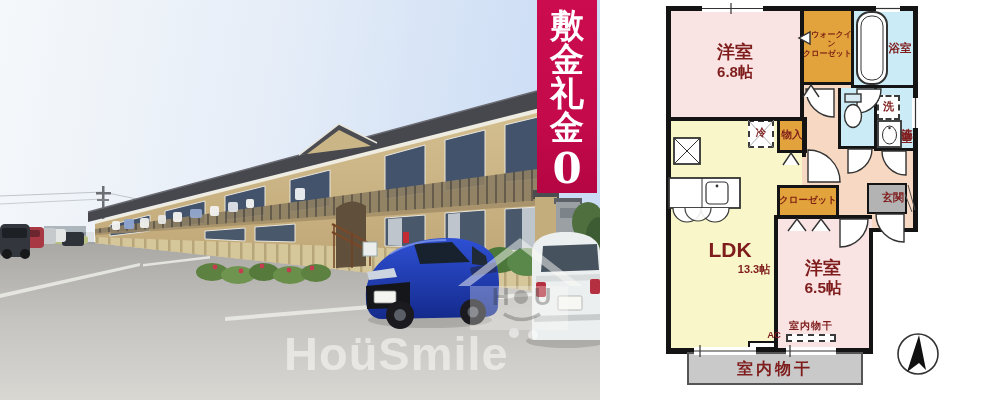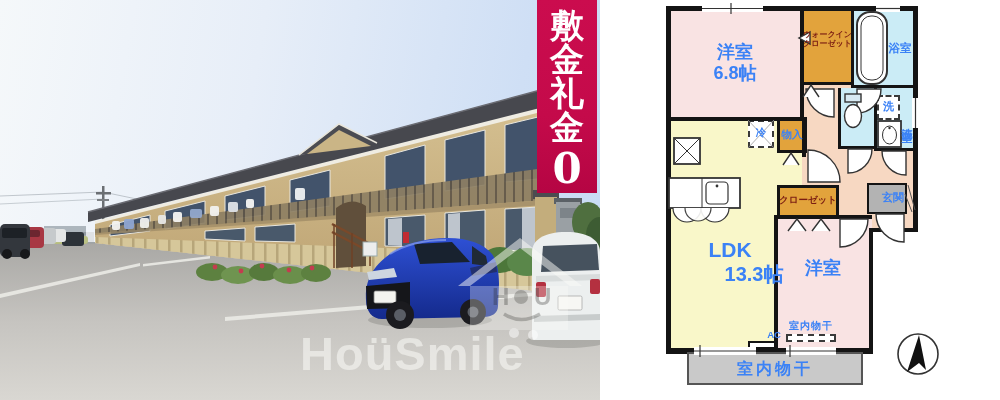--- a/index.html
+++ b/index.html
@@ -3,41 +3,41 @@
 <meta charset="utf-8">
 <style>
   html,body{margin:0;padding:0;background:#ffffff;}
   body{width:1000px;height:400px;position:relative;overflow:hidden;
        font-family:"Liberation Sans","DejaVu Sans",sans-serif;}
   .abs{position:absolute;}
   
   #photo{position:absolute;left:0;top:0;width:600px;height:400px;overflow:hidden;
          background:linear-gradient(100deg,#f5f8fa 0%,#e7eef8 40%,#cfdff5 80%,#c7dbf4 100%);}
   #photo svg{position:absolute;left:0;top:0;}
-  #wm-text{position:absolute;left:300px;top:326px;font-size:47px;font-weight:bold;
+  #wm-text{position:absolute;left:284px;top:326px;font-size:47px;font-weight:bold;
            letter-spacing:1px;color:rgba(251,251,247,0.55);}
   
   #banner{position:absolute;left:537px;top:0;width:60px;height:193px;
           background:linear-gradient(180deg,#cb0c4e 0%,#c40a4a 60%,#b50543 100%);
           display:flex;flex-direction:column;align-items:center;}
   #banner .ch{color:#fff;font-weight:bold;font-size:34px;line-height:34px;height:34px;}
   #banner .zero{color:#fff;font-family:"DejaVu Serif","Liberation Serif",serif;
                 font-weight:bold;font-size:42px;line-height:46px;margin-top:2px;}
   #banner{padding-top:8px;box-sizing:border-box;}
   
   #plan{position:absolute;left:0;top:0;width:1000px;height:400px;}
   .room{position:absolute;}
   .wall{position:absolute;background:#141414;}
   .pink{background:#f9e3e3;} .yellow{background:#f9f7c9;} .cyan{background:#cbecf6;}
   .peach{background:#f7d8c2;} 
   .obox{position:absolute;background:#e2a33c;border:3px solid #141414;box-sizing:border-box;}
   .gbox{position:absolute;background:#b3b3b3;border:2px solid #141414;box-sizing:border-box;}
   .dashbox{position:absolute;background:#fff;border:2px dashed #3a3a3a;box-sizing:border-box;}
   .wbox{position:absolute;background:#fff;border:2px solid #141414;box-sizing:border-box;}
-  .lbl{position:absolute;color:#3b82f6;text-align:center;line-height:1.18;font-weight:600;}
+  .lbl{position:absolute;color:#7f1d1d;text-align:center;line-height:1.18;font-weight:600;}
   .maroon{color:#7b1d12;}
   .vtext{writing-mode:vertical-rl;text-orientation:upright;letter-spacing:2px;}
   .balcony{position:absolute;background:#c9c9c9;border:2px solid #555;box-sizing:border-box;}
 </style>
 </head>
 <body>
 
 <div id="photo">
   <svg width="600" height="400" viewBox="0 0 600 400">
     <defs>
@@ -365,36 +365,37 @@
     <path d="M748,120 L774,148 M774,120 L748,148" stroke="#999" stroke-width="0.8" fill="none"></path>
 
     <g>
       <circle cx="918" cy="354" r="20" fill="none" stroke="#333" stroke-width="1.6"></circle>
       <path d="M919,335 L907,372 L919,363 L926,370 Z" fill="#111"></path>
     </g>
   </svg>
 
   <div class="lbl" style="left:666px;top:42px;width:138px;">
     <div style="font-size:18px;">洋室</div>
-    <div style="font-size:18px;">6.8帖</div>
+    <div style="font-size:15px;">6.8帖</div>
   </div>
   <div class="lbl maroon" style="left:801px;top:30px;width:53px;font-weight:bold;">
-    <div style="font-size:8px;">ウォークイン</div>
+    <div style="font-size:8px;padding-left:8px;">ウォークイン</div>
     <div style="font-size:8px;">クローゼット</div>
   </div>
   <div class="lbl" style="left:886px;top:42px;width:28px;font-size:11.5px;">浴室</div>
   <div class="lbl" style="left:877px;top:100px;width:23px;font-size:11px;">洗</div>
   <div class="lbl vtext" style="left:900px;top:95px;font-size:11px;height:54px;">洗面室</div>
   <div class="lbl" style="left:748px;top:126px;width:26px;font-size:10.5px;">冷</div>
   <div class="lbl" style="left:777px;top:128px;width:30px;font-size:10.5px;">物入</div>
   <div class="lbl maroon" style="left:777px;top:194px;width:62px;font-size:9.5px;font-weight:bold;">クローゼット</div>
   <div class="lbl" style="left:867px;top:191px;width:52px;font-size:11px;">玄関</div>
   <div class="lbl" style="left:666px;top:238px;width:128px;">
     <div style="font-size:21px;">LDK</div>
-    <div style="font-size:20px;margin-left:48px;">13.3帖</div>
+    <div style="font-size:11px;margin-left:48px;">13.3帖</div>
   </div>
   <div class="lbl" style="left:774px;top:258px;width:98px;">
     <div style="font-size:18px;">洋室</div>
+    <div style="font-size:15.5px;">6.5帖</div>
   </div>
   <div class="lbl" style="left:781px;top:320px;width:60px;font-size:10px;letter-spacing:1px;">室内物干</div>
   <div class="lbl" style="left:760px;top:329px;width:28px;font-size:9.5px;font-weight:bold;">AC</div>
   <div class="lbl" style="left:687px;top:360px;width:176px;font-size:16px;letter-spacing:3px;">室内物干</div>
 </div>
 
 </body></html>

